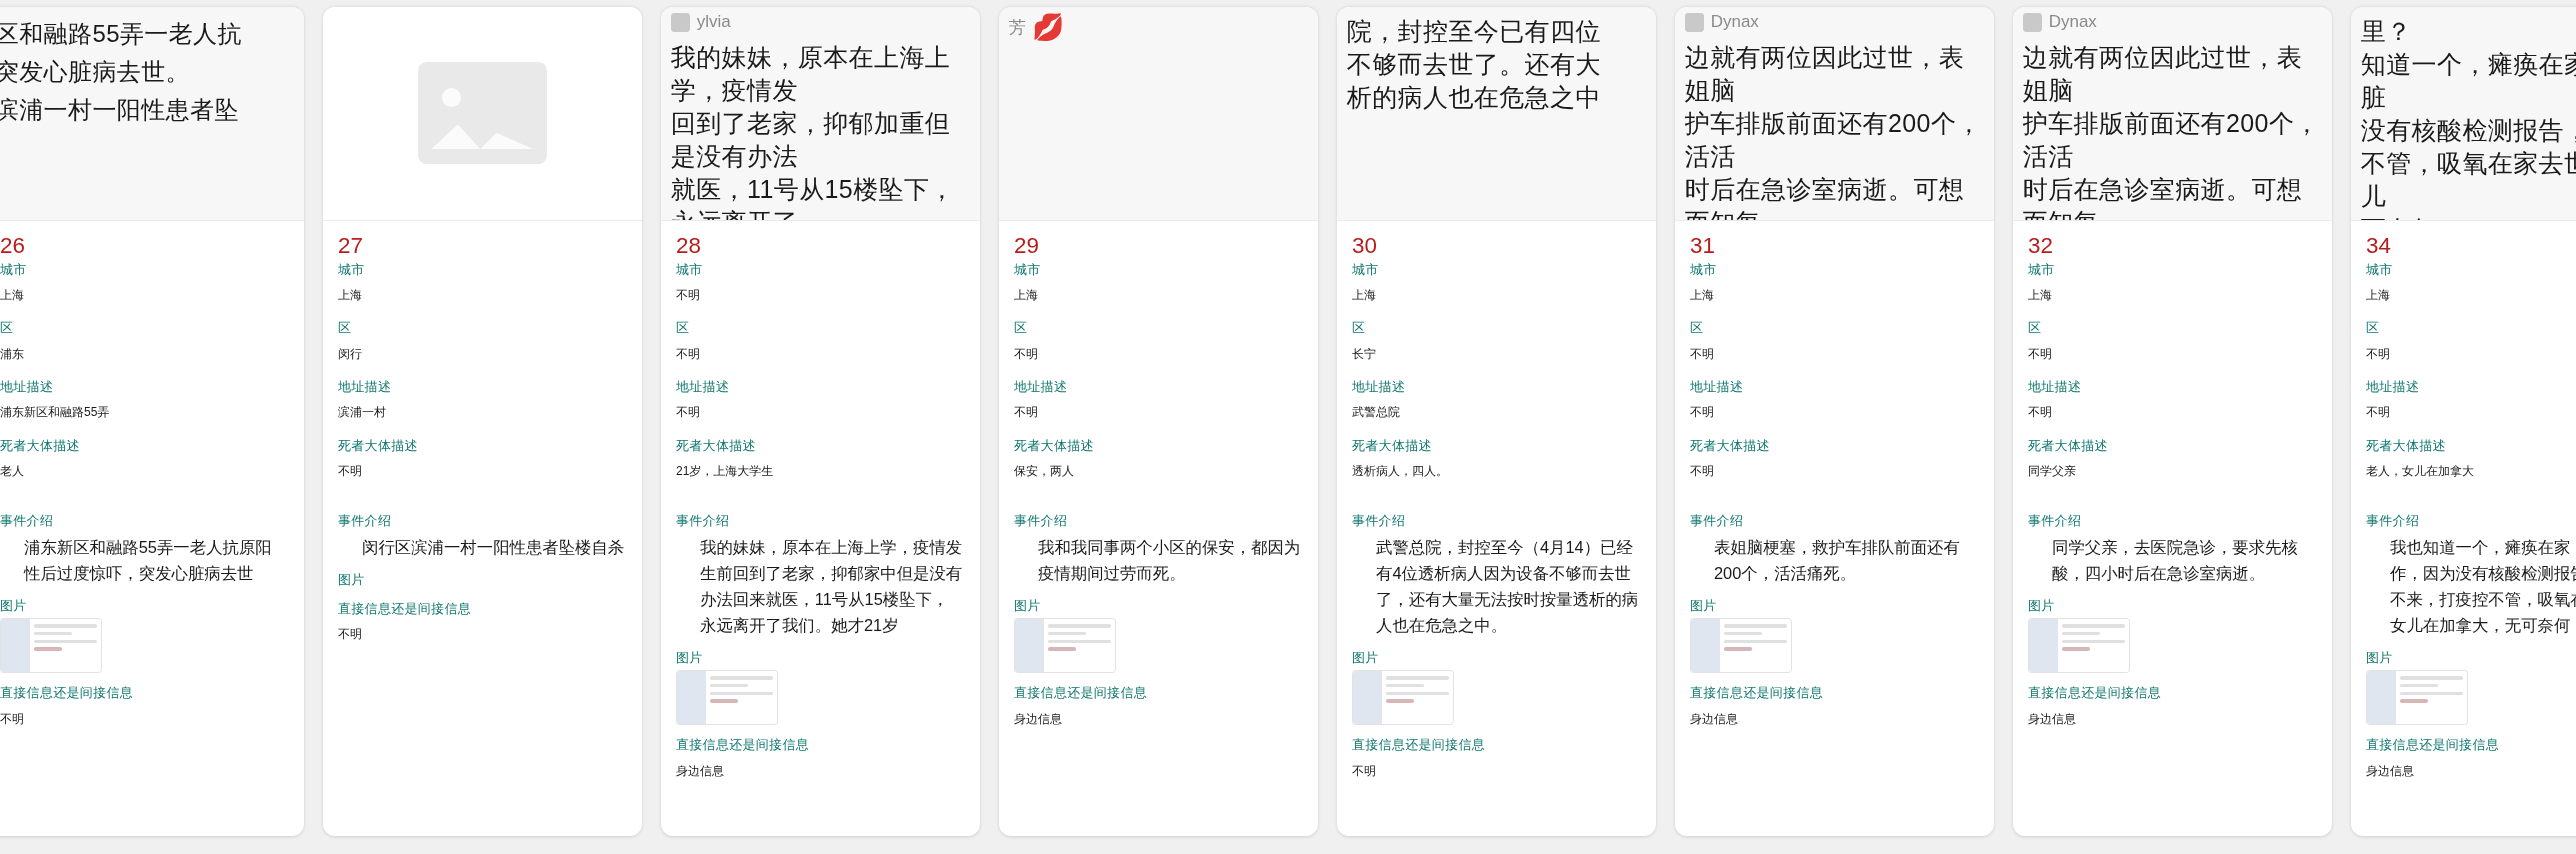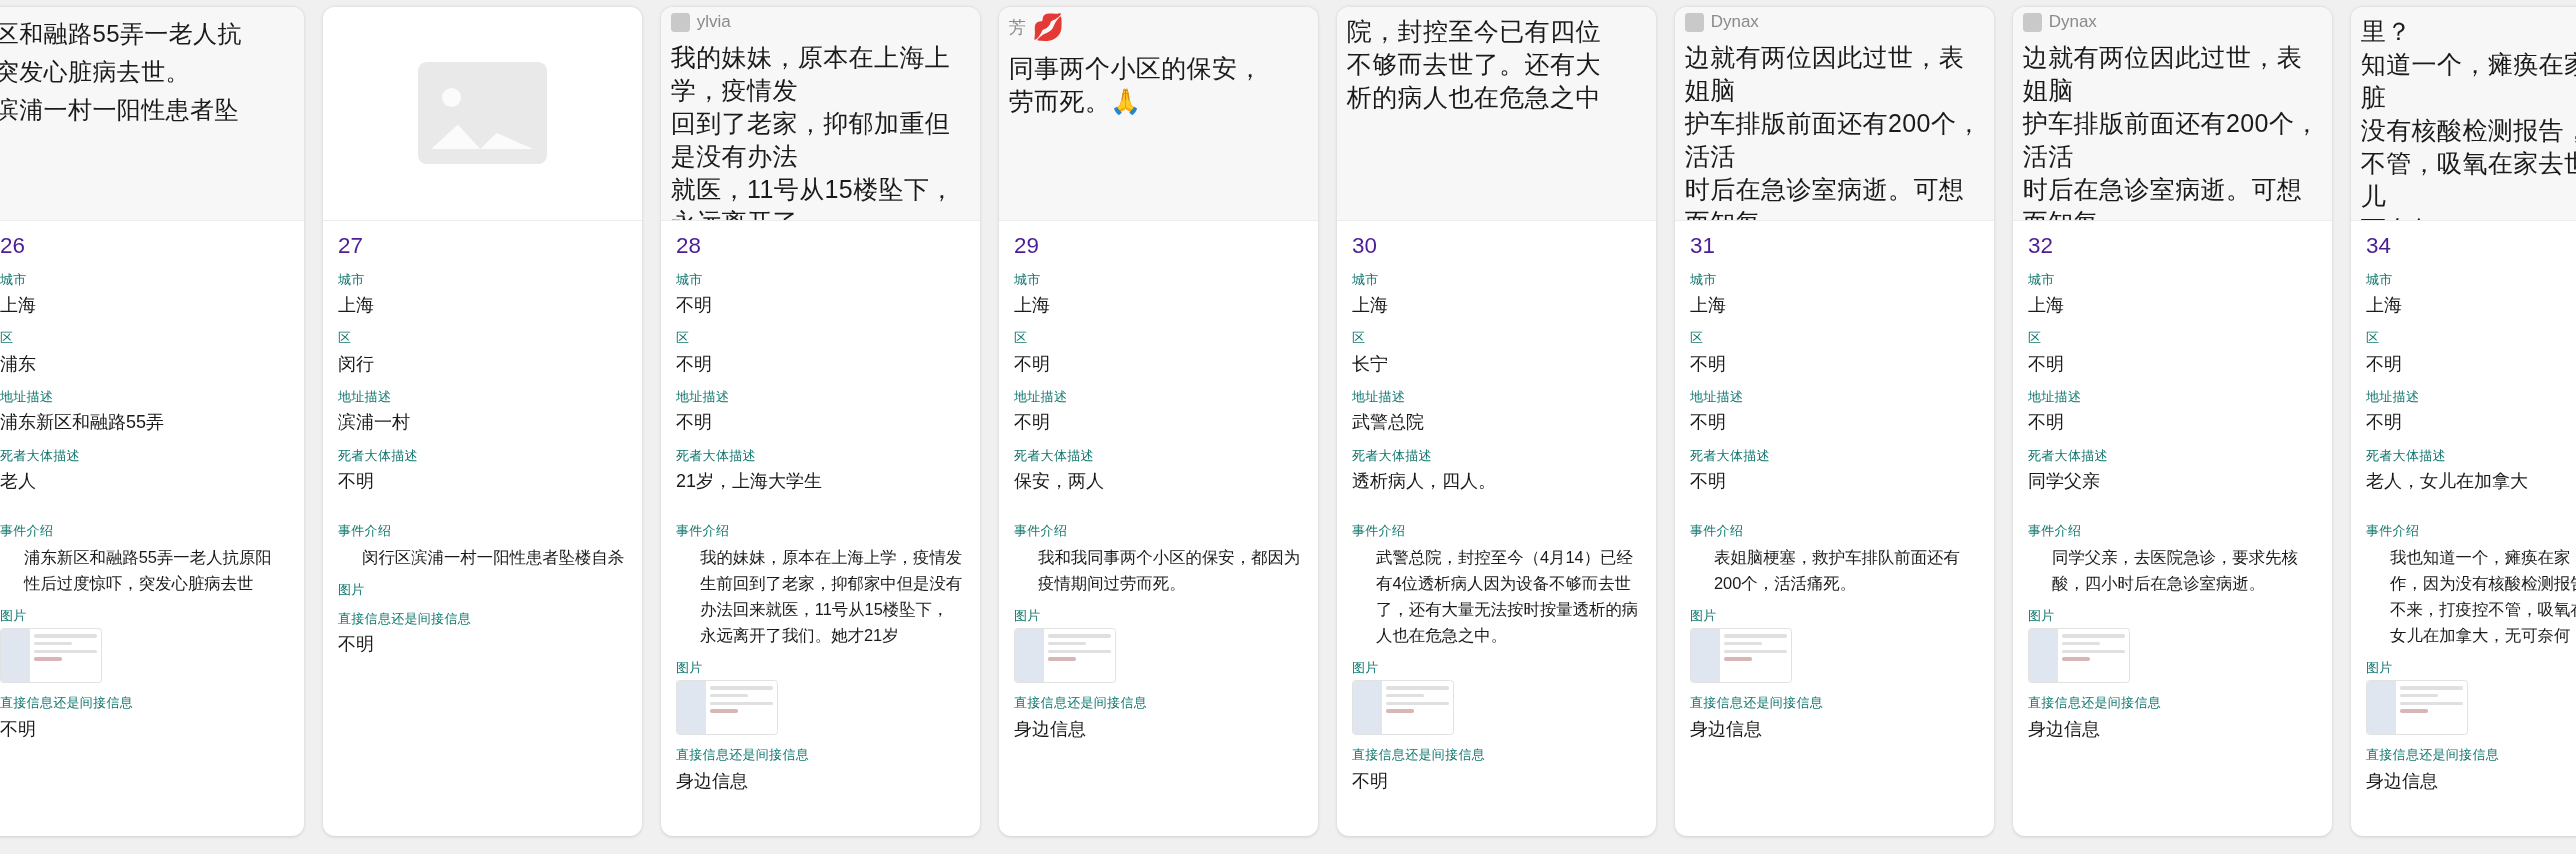--- a/index.html
+++ b/index.html
@@ -104,32 +104,32 @@
   .emoji { font-size: 26px; }
 
   
   .body {
     padding: 12px 15.5px 0 15.5px;
     flex: 1 1 auto;
     overflow: hidden;
   }
   .rec-no {
     font-size: 22.4px;
-    color: #4c1d95;
-    margin-bottom: 12px;
+    color: #b91c1c;
+    margin-bottom: 2px;
   }
   .field { margin-bottom: 11.2px; }
   .flabel {
     font-size: 13px;
     color: #0f766e;
     margin-bottom: 3.4px;
     letter-spacing: 0.3px;
   }
   .fvalue {
-    font-size: 18px;
+    font-size: 12px;
     color: #1a1a1a;
     line-height: 26px;
   }
   .desc {
     font-size: 16.4px;
     line-height: 26px;
     color: #1a1a1a;
     white-space: pre-wrap;
     padding-left: 24px;
   }
@@ -299,21 +299,20 @@
           <div class="fvalue">身边信息</div>
         </div>
       </div>
     </div>
     <div class="card">
       <div class="preview">
         <div class="pv-user">
           <span>芳</span>
           <span class="emoji">💋</span>
         </div>
-        <div class="pv-text small"><div>同事两个小区的保安，</div><div>劳而死。🙏</div></div>
       </div>
       <div class="body">
         <div class="rec-no">29</div>
         <div class="field">
           <div class="flabel">城市</div>
           <div class="fvalue">上海</div>
         </div>
         <div class="field">
           <div class="flabel">区</div>
           <div class="fvalue">不明</div>

